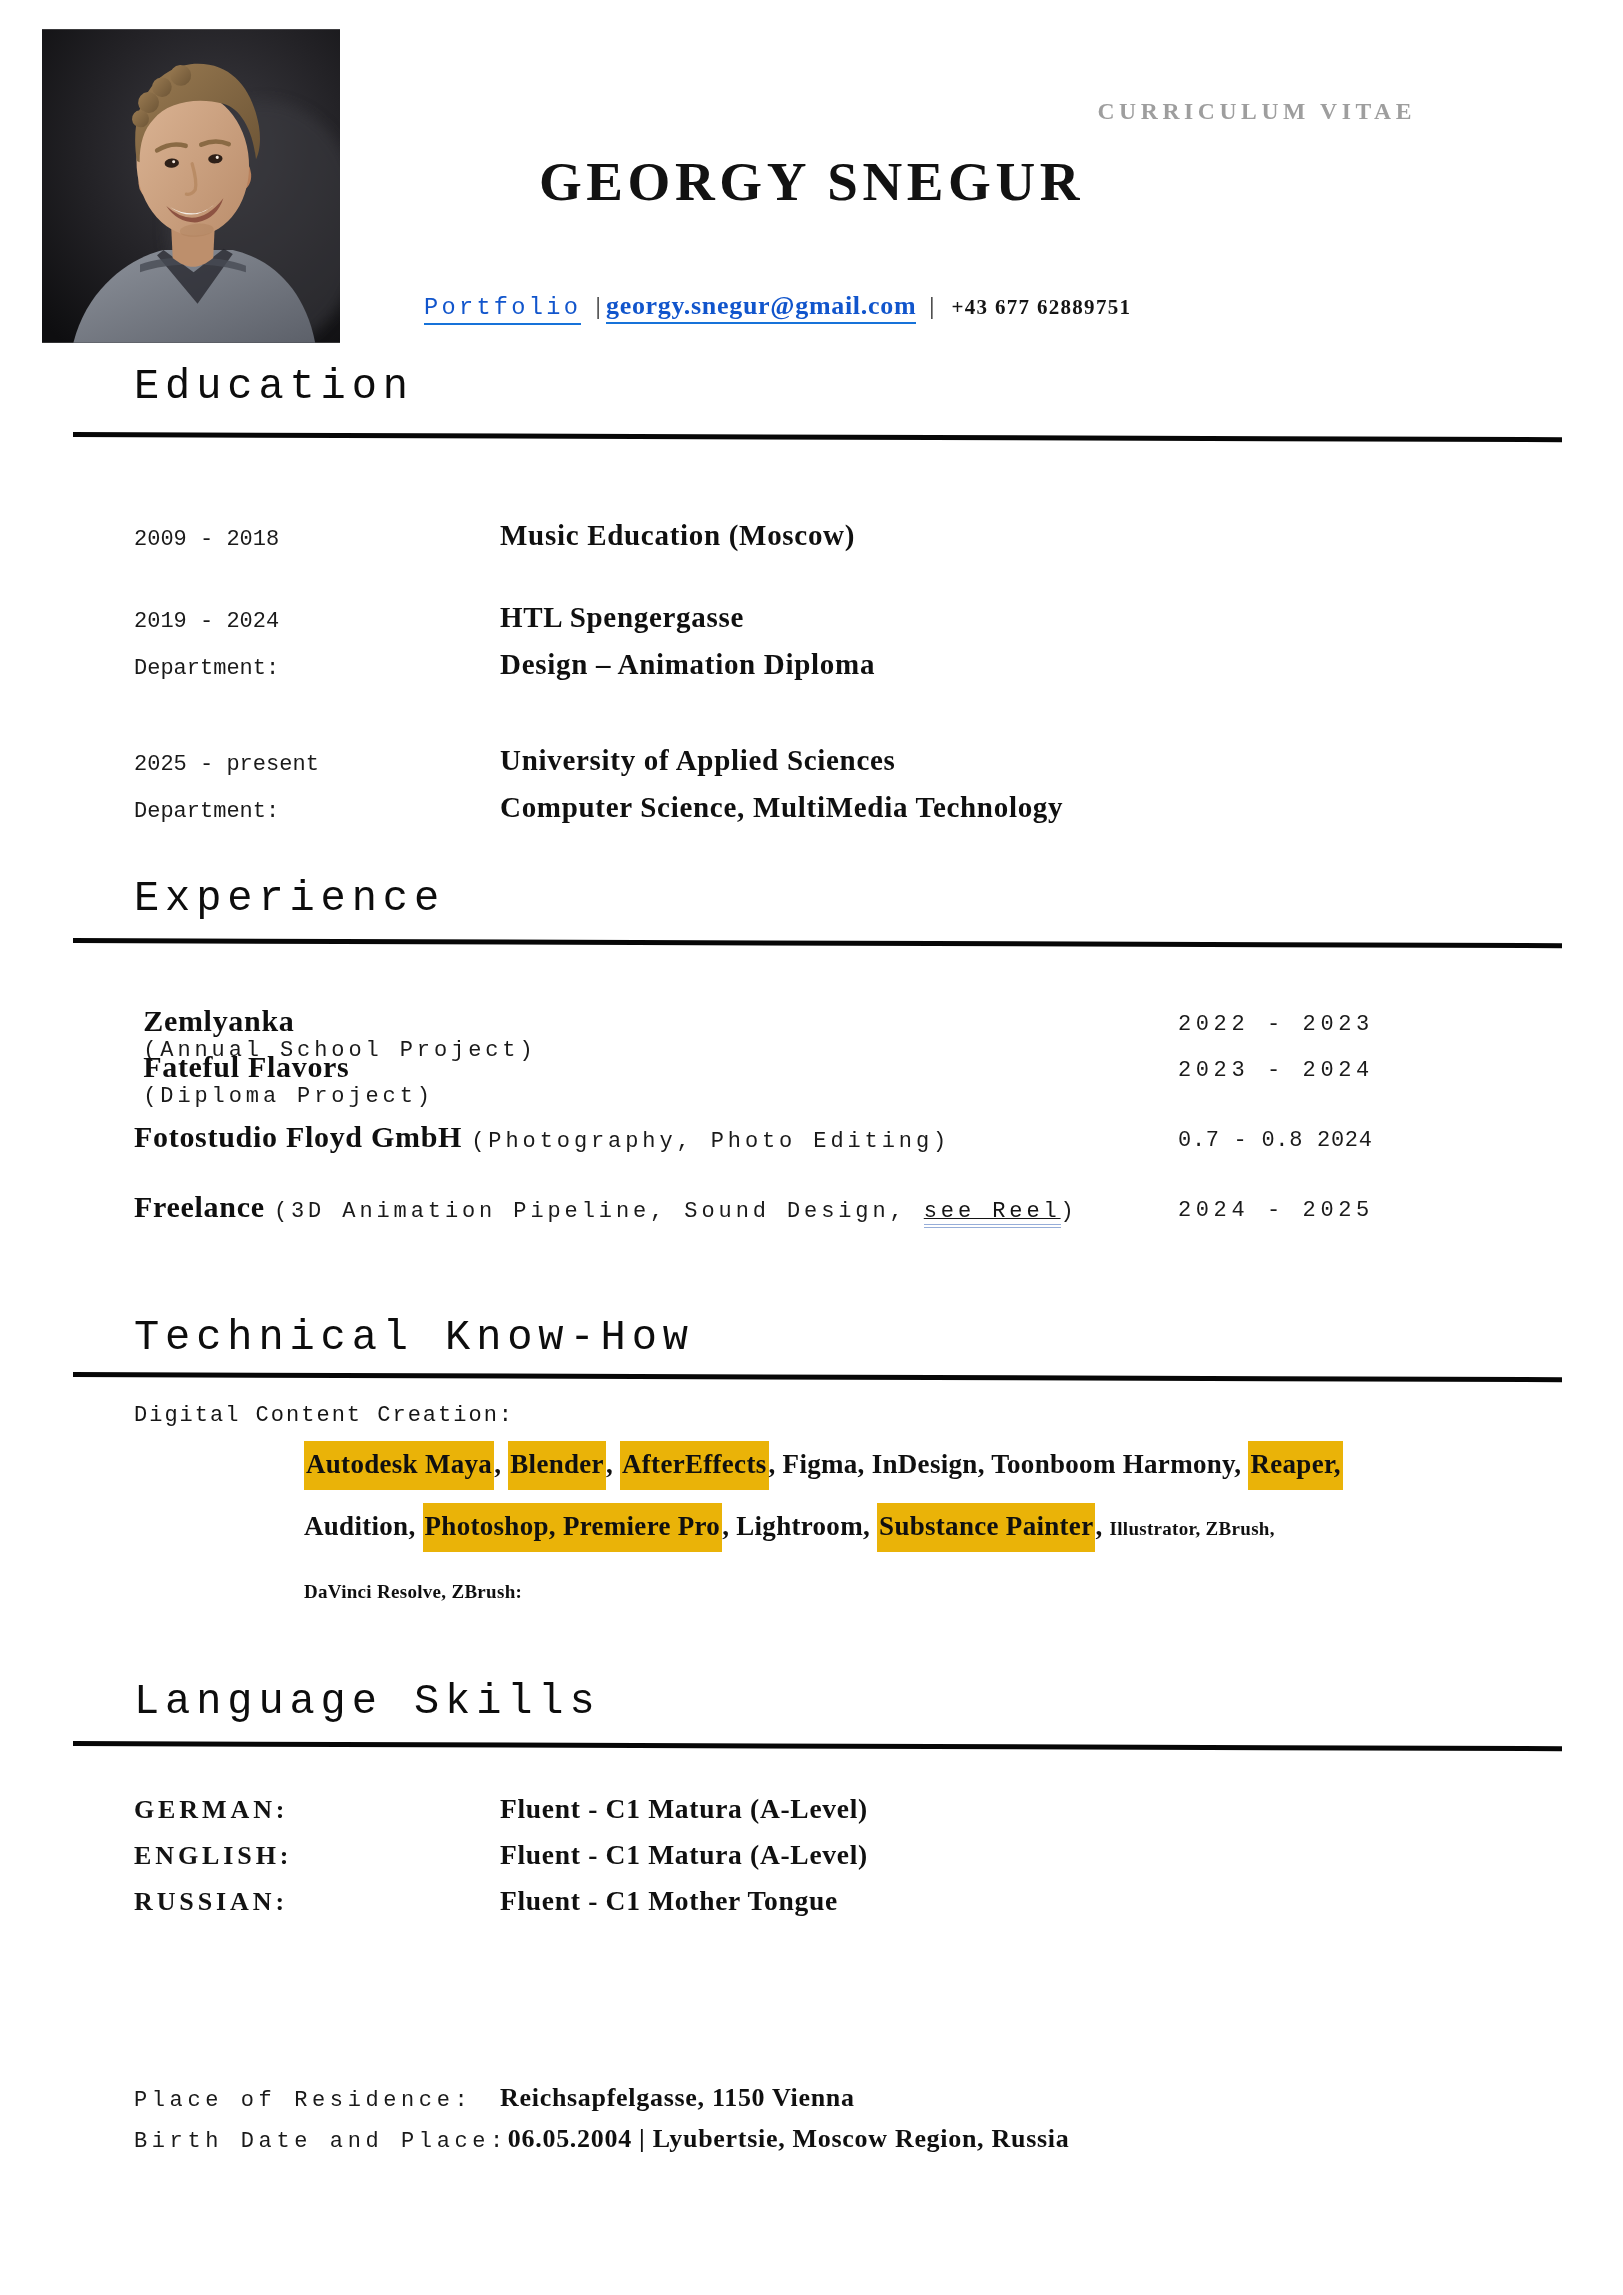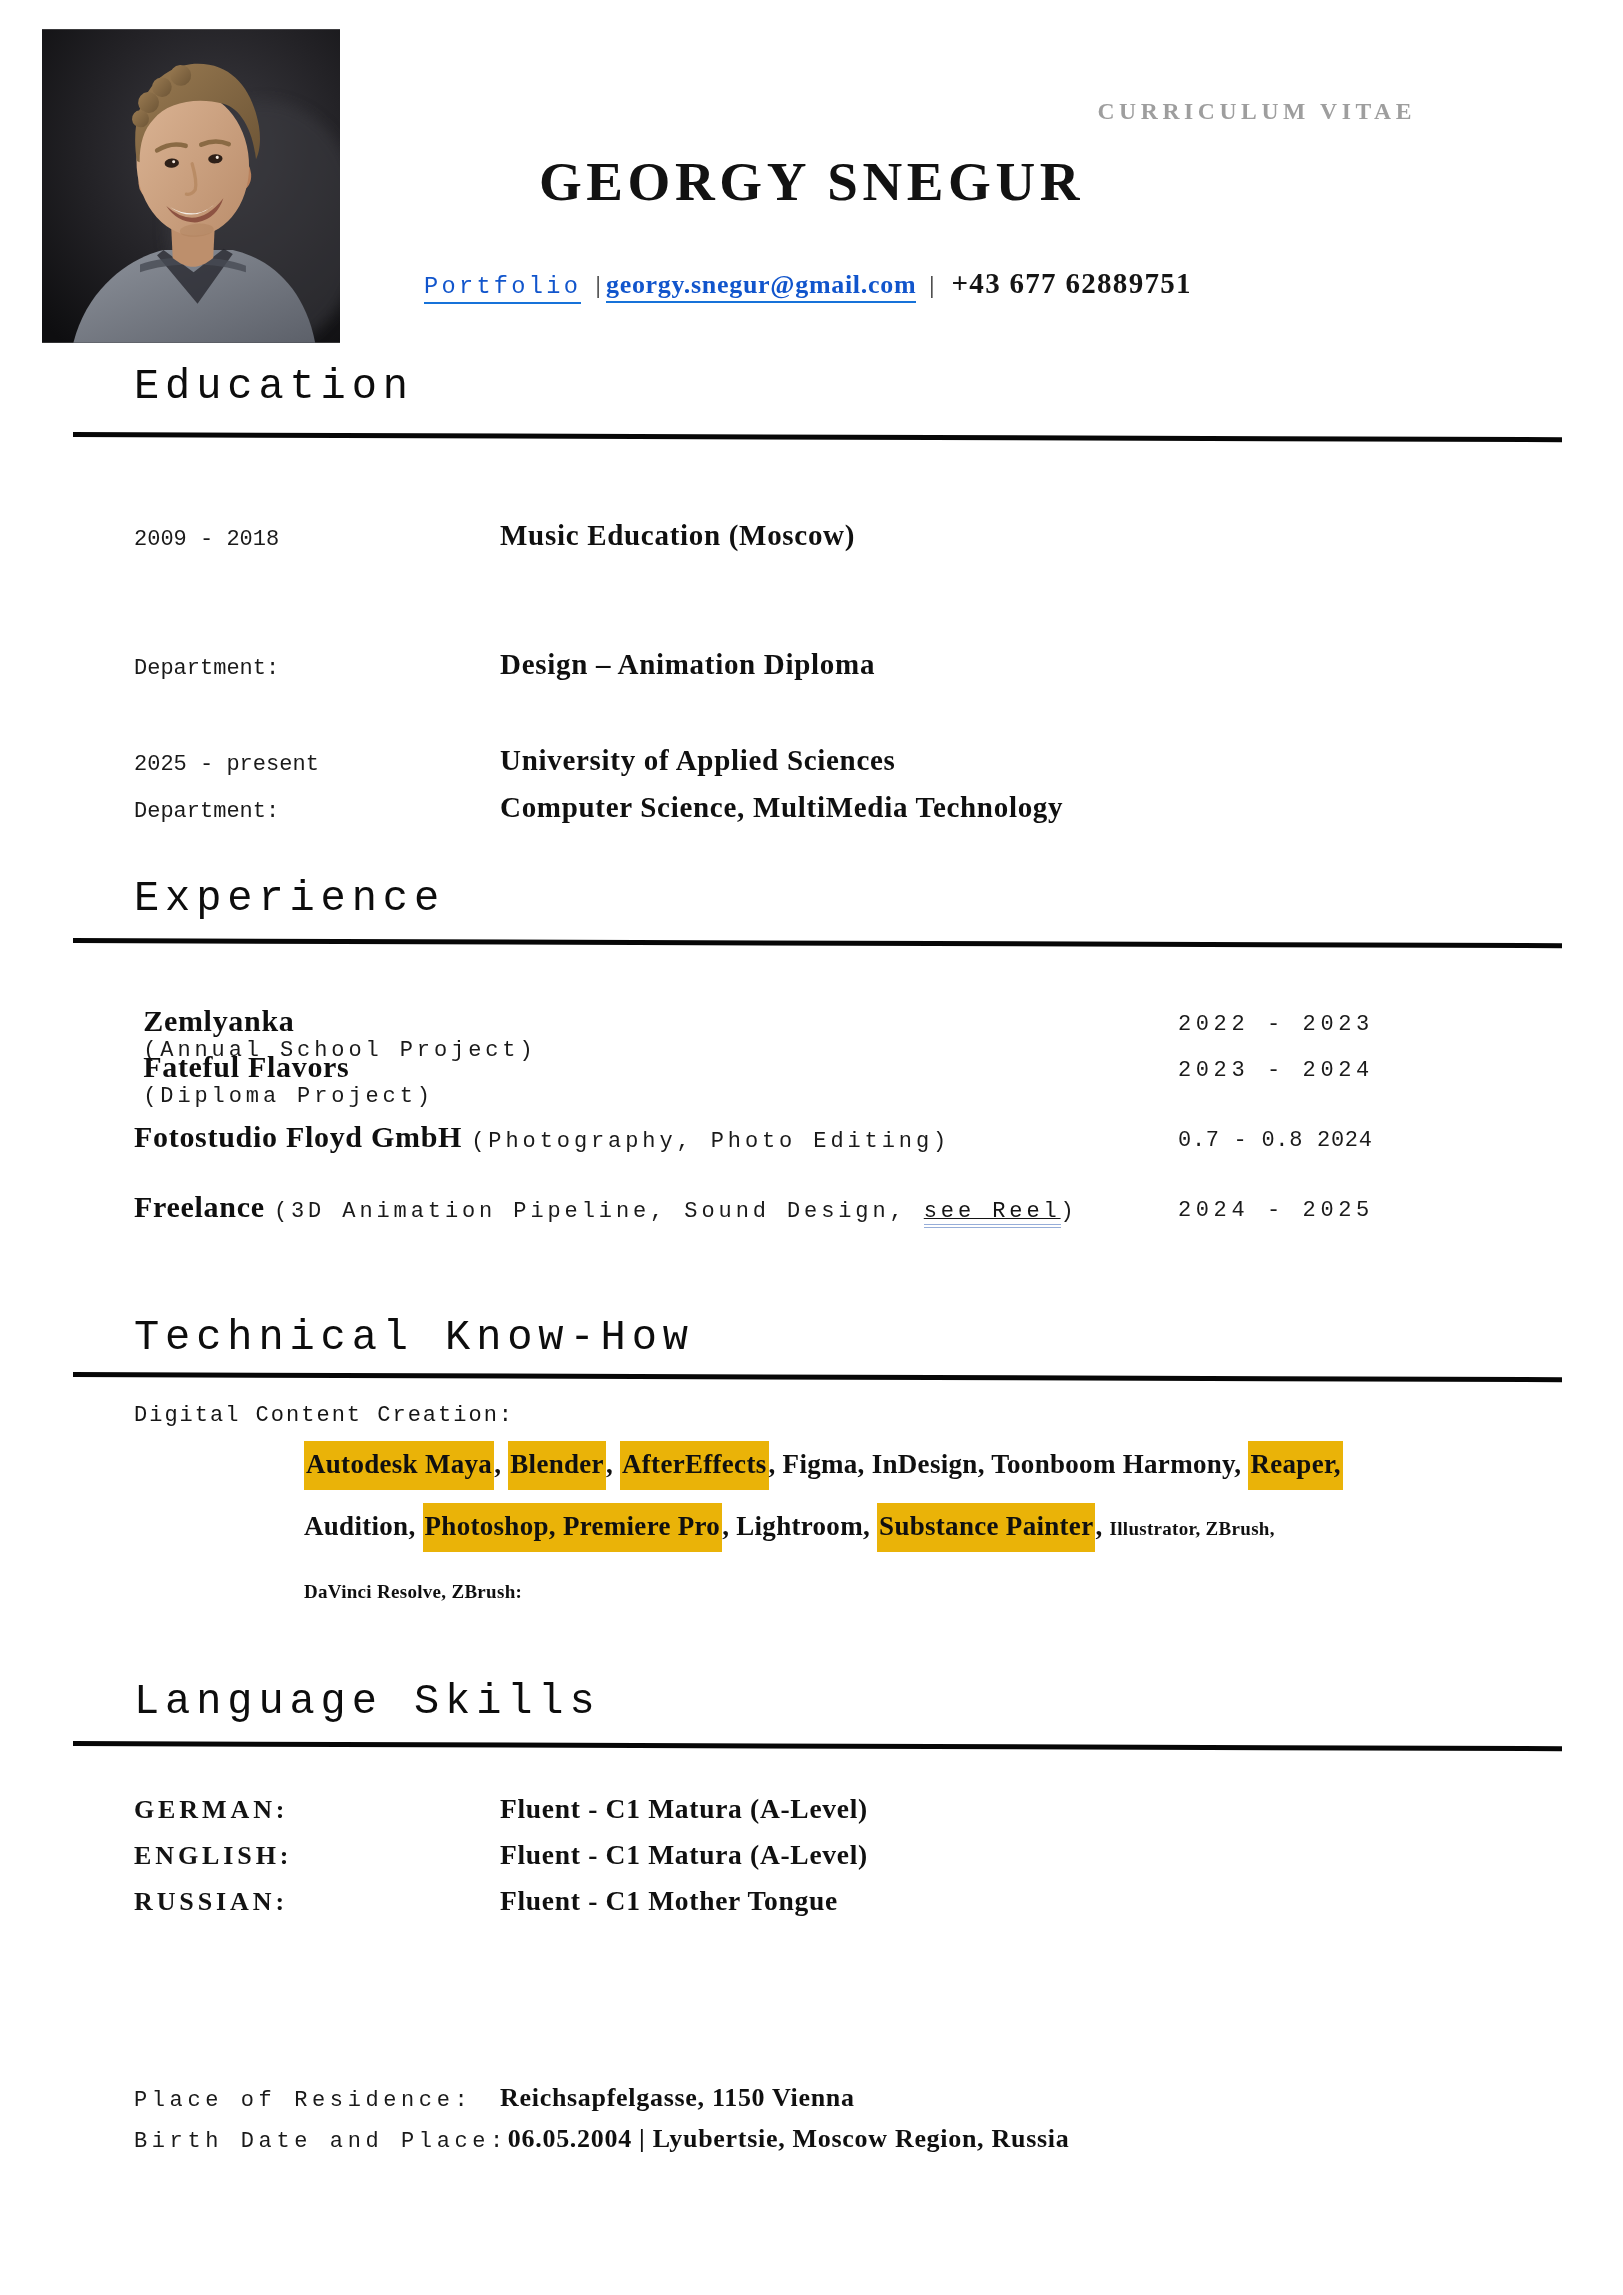--- a/index.html
+++ b/index.html
@@ -27,21 +27,21 @@
   .link-mono{
     font-family:"Liberation Mono", monospace; font-size:23.6px; letter-spacing:3.3px;
     color:#1155cc; text-decoration:none; border-bottom:2.6px solid #1672d9; padding-bottom:2px;
   }
   .contact .sep{font-size:26px; color:#222; margin:0 5.2px 0 14.4px; font-weight:400;}
   .contact .sep2{font-size:26px; color:#222; margin:0 17px 0 13px; font-weight:400;}
   .link-serif{
     font-family:"Liberation Serif", serif; font-weight:700; font-size:26px; letter-spacing:0.7px;
     color:#1155cc; text-decoration:none; border-bottom:2.6px solid #1672d9; padding-bottom:1.3px;
   }
-  .phone{font-family:"Liberation Serif", serif; font-weight:700; font-size:29px; letter-spacing:1.3px; color:#151515;}
+  .phone{font-family:"Liberation Serif", serif; font-weight:700; font-size:21px; letter-spacing:1.3px; color:#151515;margin-top:28px;}
   
   .h2{
     position:absolute; left:134px; margin:0; font-weight:400;
     font-family:"Liberation Mono", monospace; font-size:42px; letter-spacing:5.9px;
     color:#0d0d0d; line-height:1.1; white-space:nowrap;
   }
   .rule{
     position:absolute; left:73px; width:1489px; height:5.2px; background:#070707;
     transform:rotate(0.2deg); transform-origin:left center;
   }
@@ -166,20 +166,24 @@
     <span class="phone">+43 677 62889751</span>
   </div>
 
   <h2 class="h2 edu-h2">Education</h2>
   <div class="rule edu-rule"></div>
 
   <div class="row edu-r1">
     <span class="lcol">2009 - 2018</span>
     <span class="val">Music Education (Moscow)</span>
   </div>
+  <div class="row edu-r2">
+    <span class="lcol">2019 - 2024</span>
+    <span class="val">HTL Spengergasse</span>
+  </div>
   <div class="row edu-r2b">
     <span class="lcol">Department:</span>
     <span class="val">Design – Animation Diploma</span>
   </div>
   <div class="row edu-r3">
     <span class="lcol">2025 - present</span>
     <span class="val">University of Applied Sciences</span>
   </div>
   <div class="row edu-r3b">
     <span class="lcol">Department:</span>

